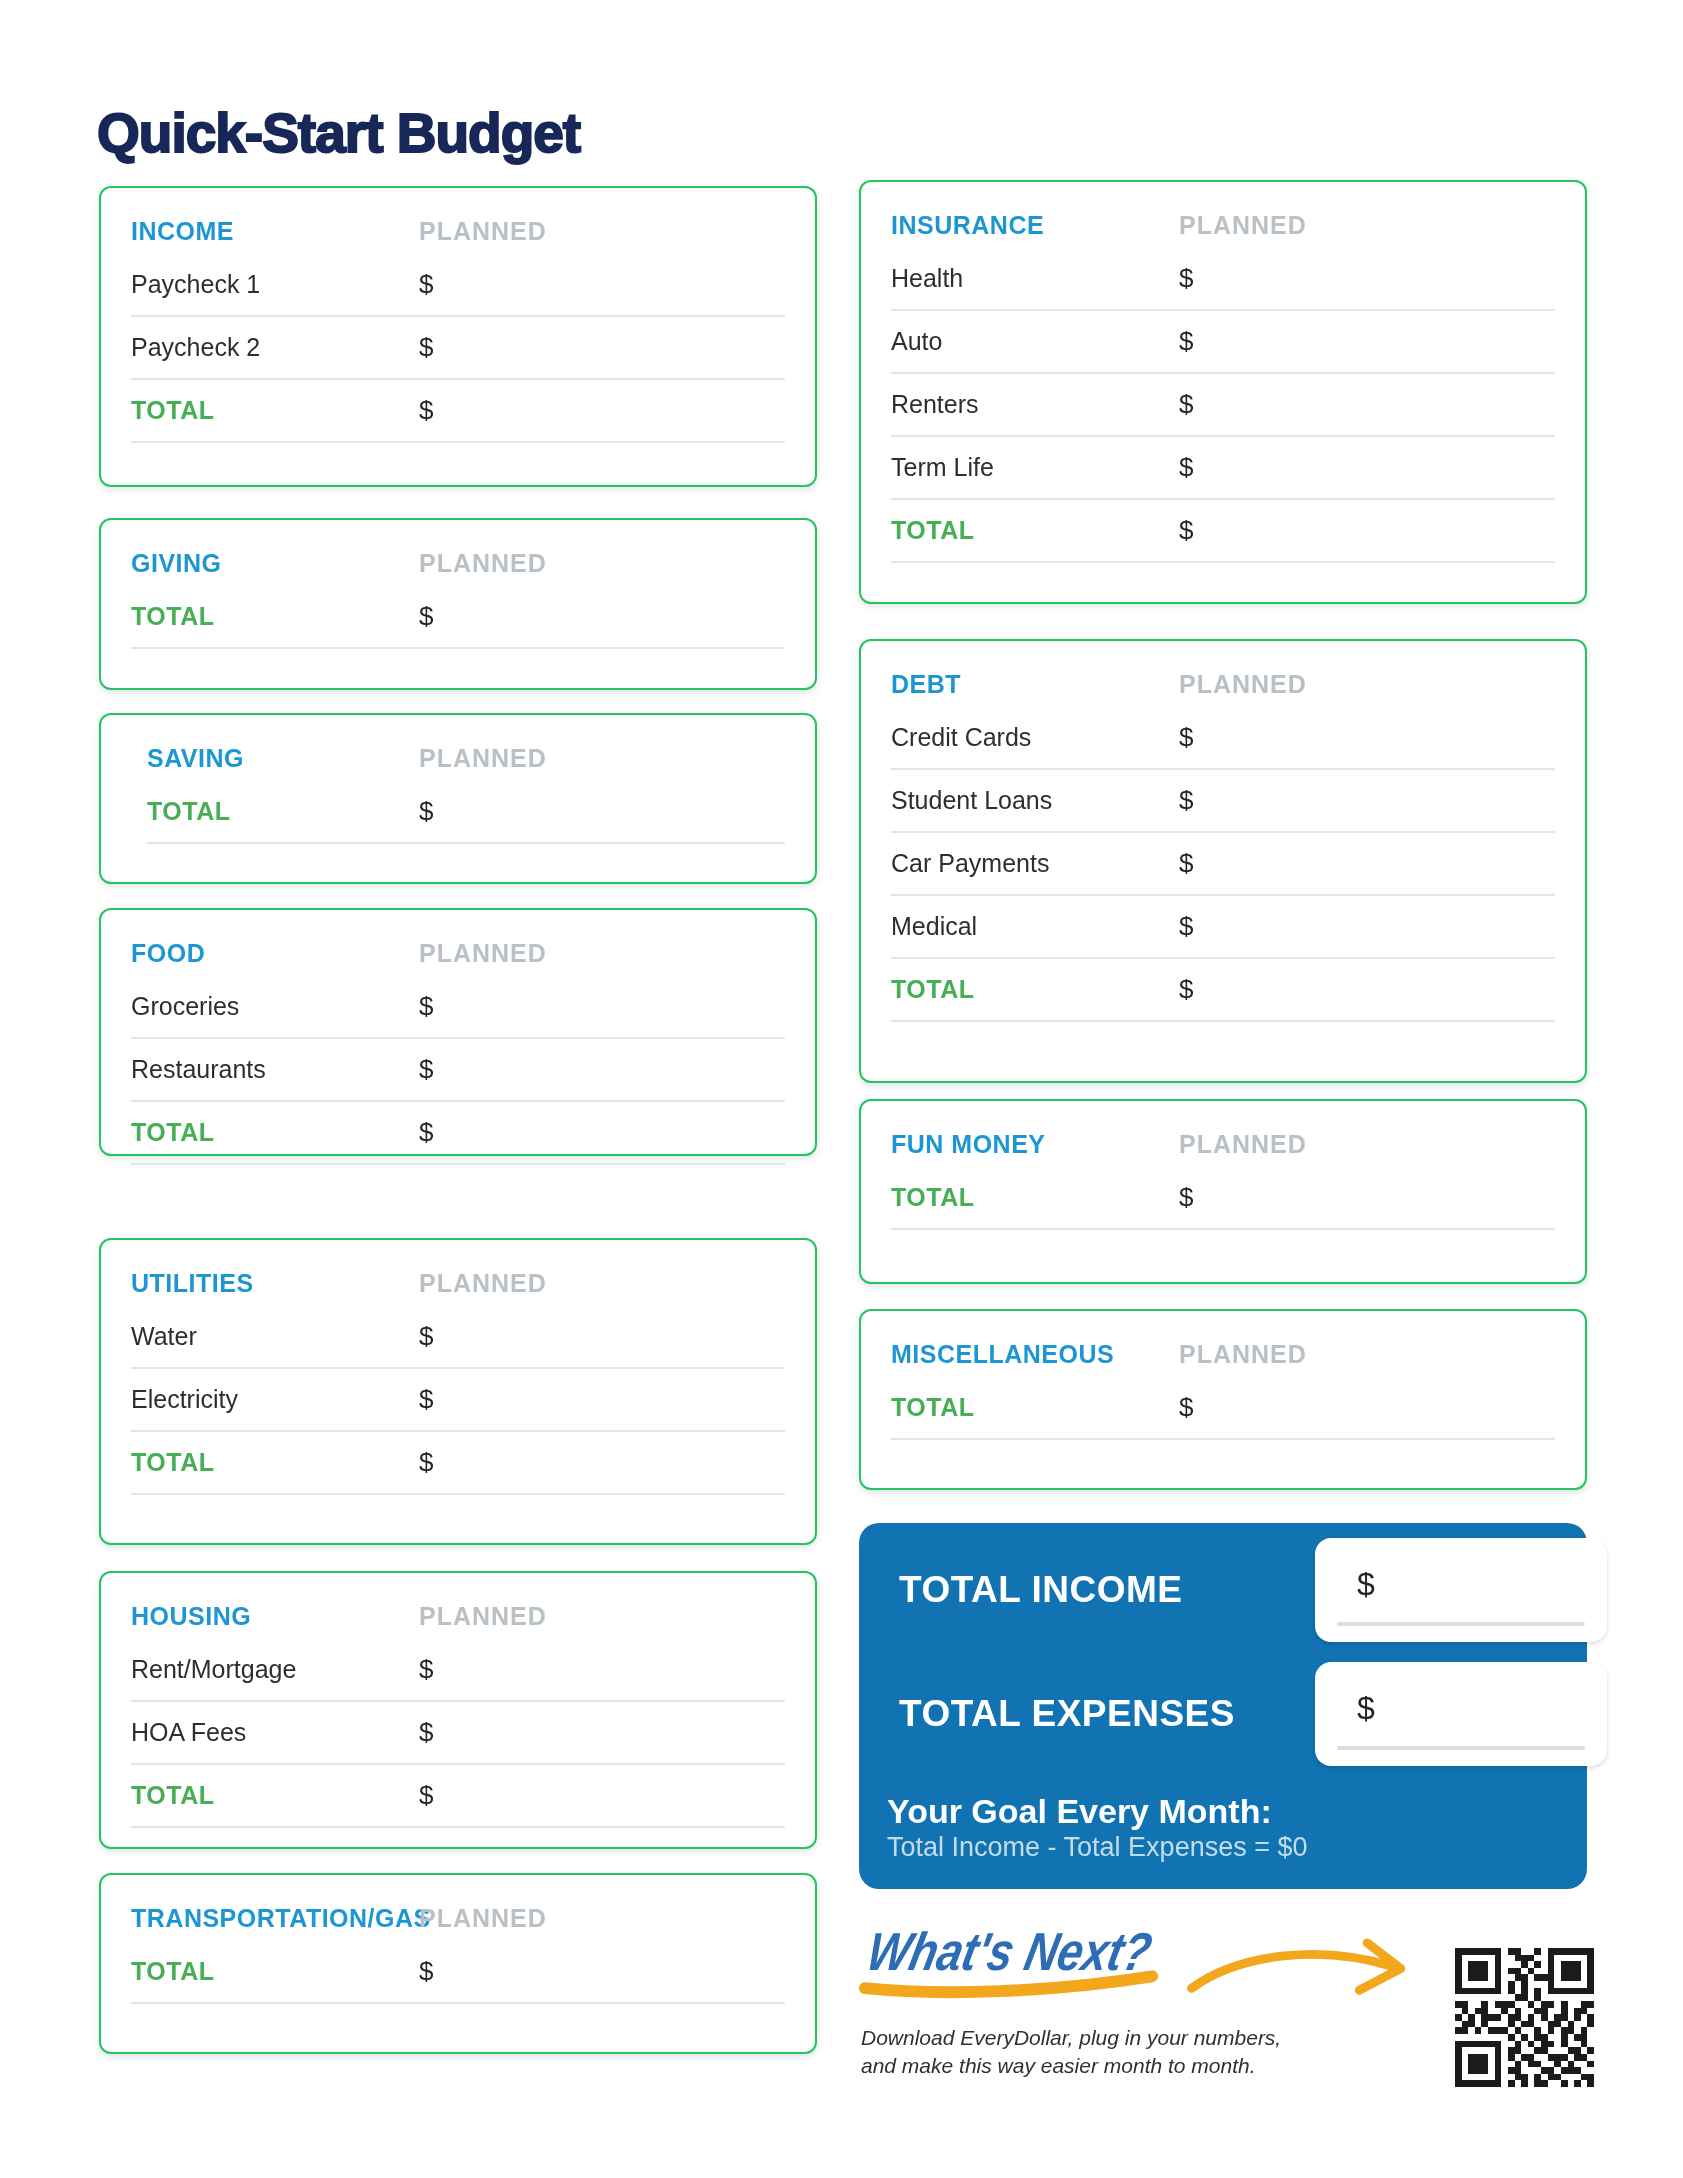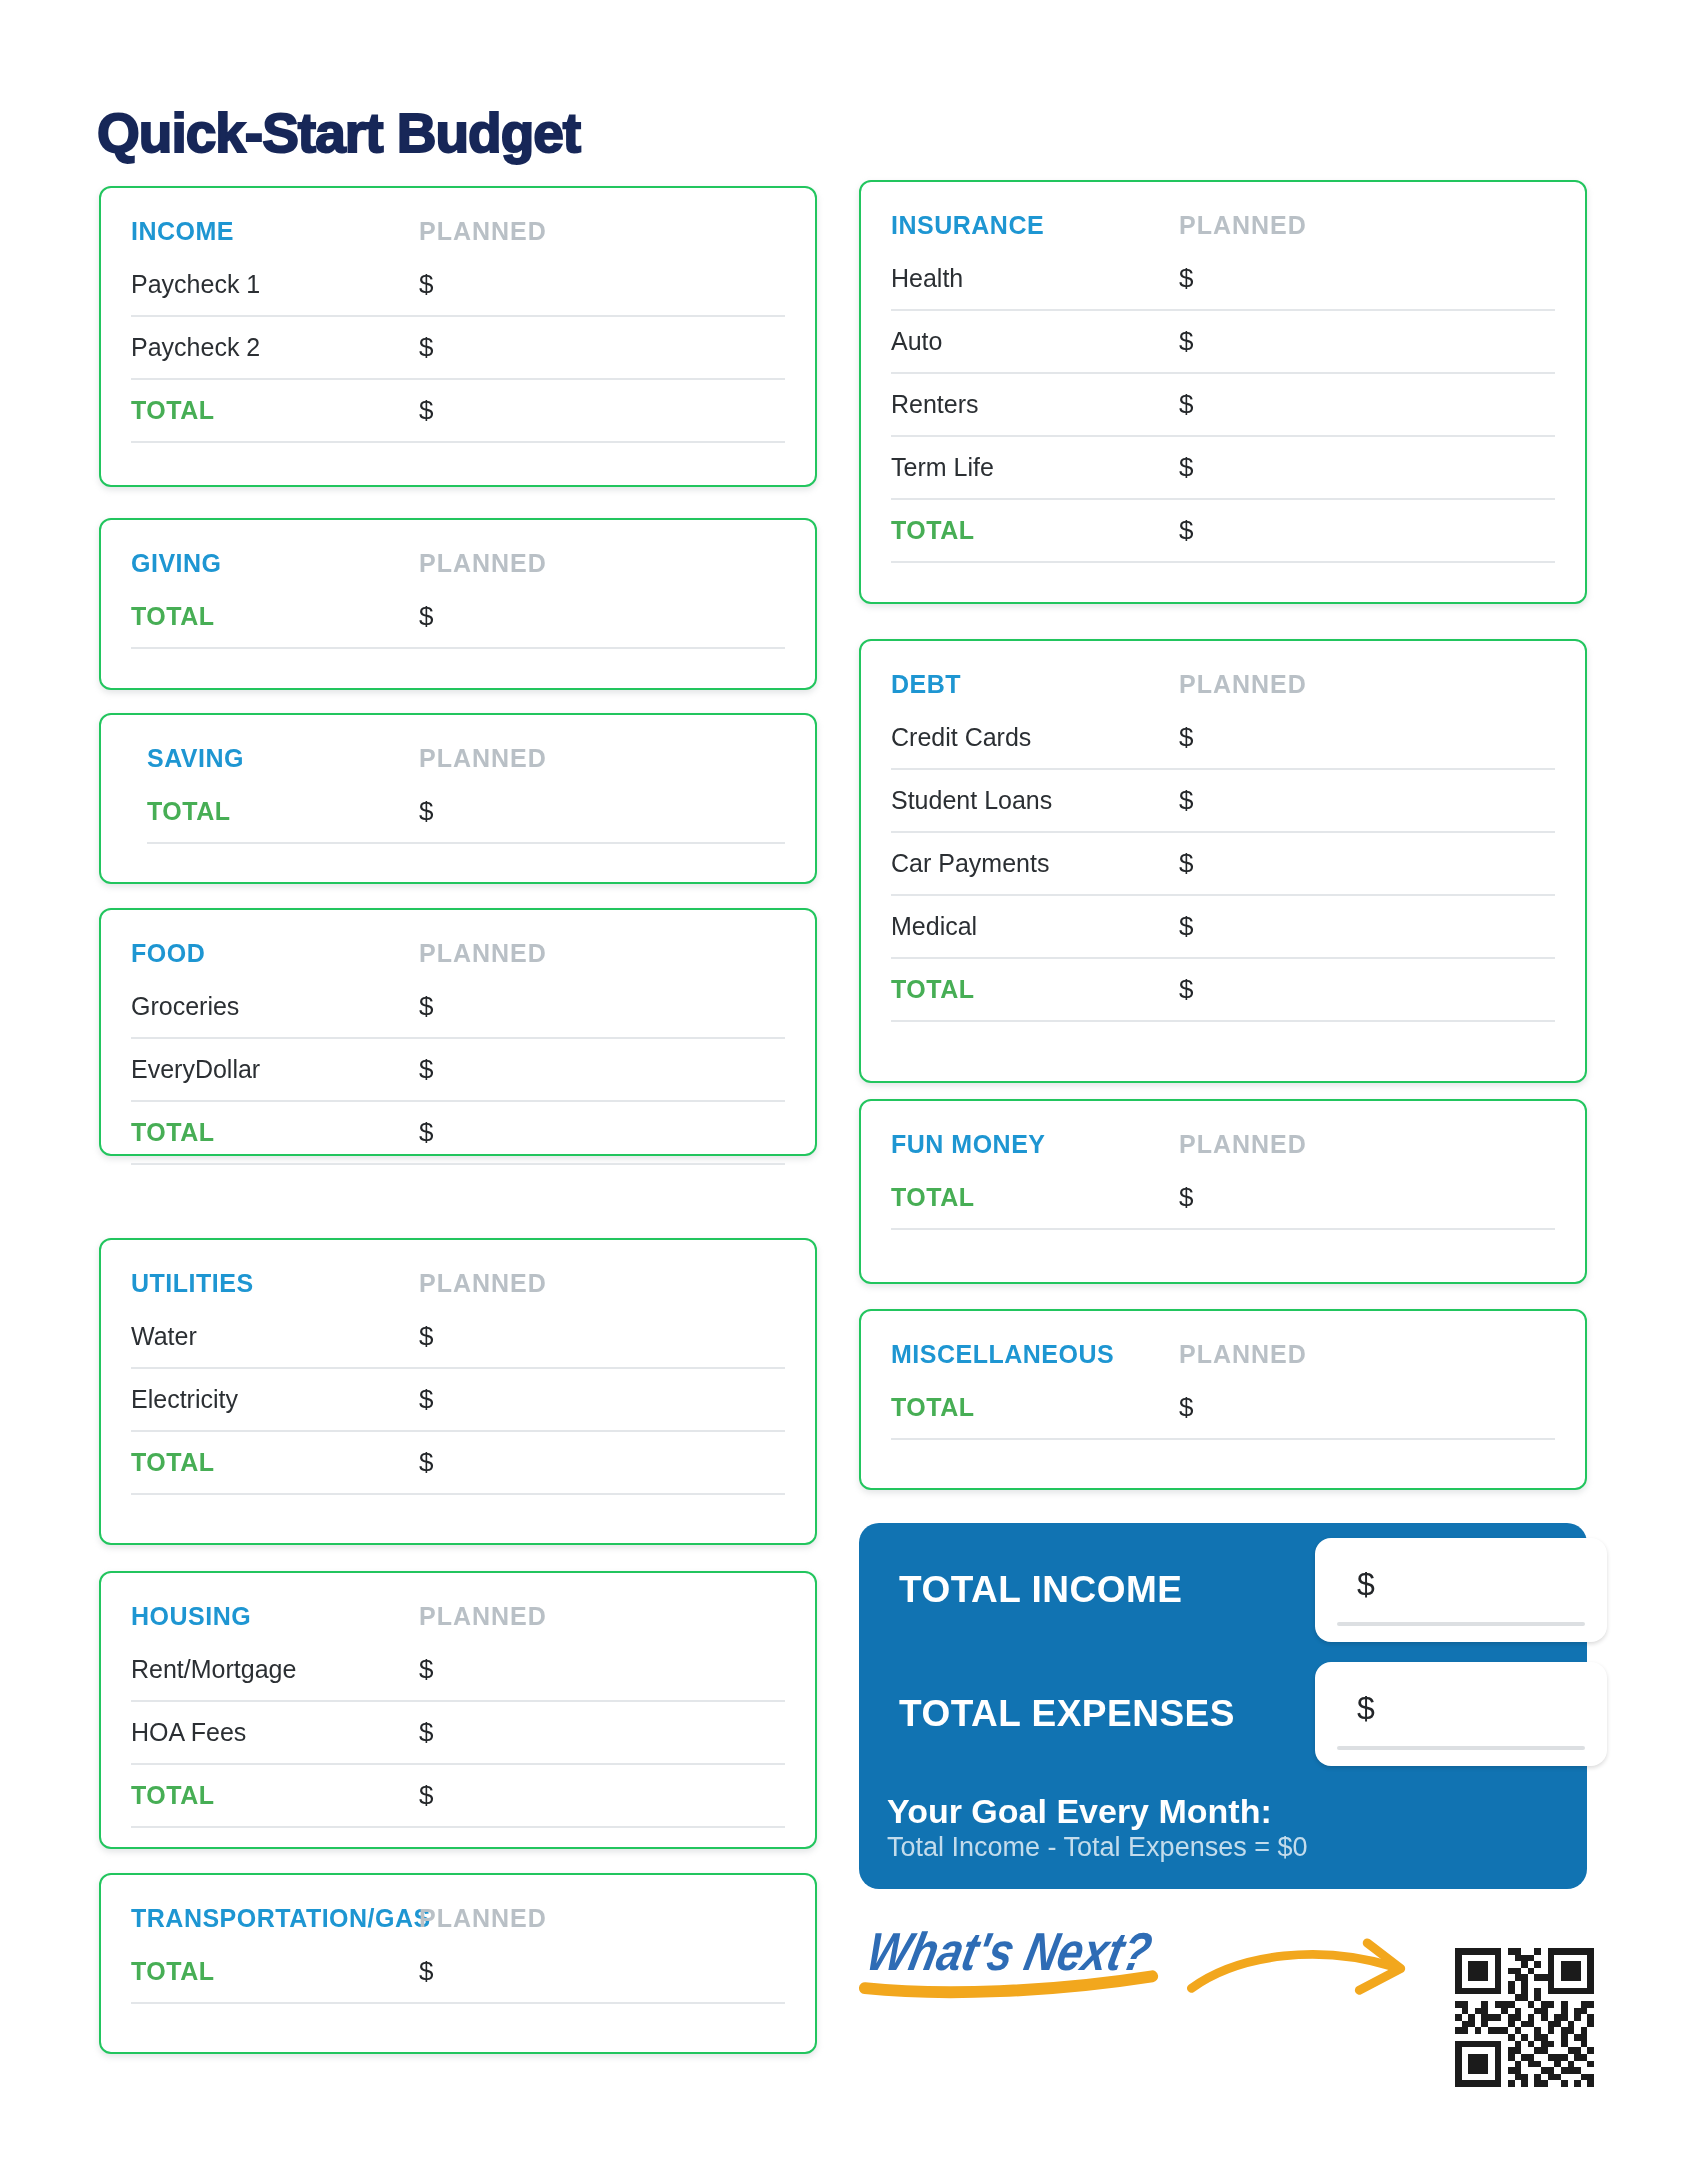--- a/index.html
+++ b/index.html
@@ -95,21 +95,21 @@
   <section class="card" style="left:99px;top:908px;width:718px;height:248px">
     <div class="card-head">
       <span class="cat">FOOD</span>
       <span class="planned">PLANNED</span>
     </div>
     <div class="row">
       <span class="item">Groceries</span>
       <span class="val">$</span>
     </div>
     <div class="row">
-      <span class="item">EveryDollar</span>
+      <span class="item">Restaurants</span>
       <span class="val">$</span>
     </div>
     <div class="row">
       <span class="total">TOTAL</span>
       <span class="val">$</span>
     </div>
   </section>
 
   <section class="card" style="left:99px;top:1238px;width:718px;height:307px">
     <div class="card-head">
@@ -495,15 +495,19 @@
       <rect x="6" y="20" width="1" height="1"></rect>
       <rect x="8" y="20" width="1" height="1"></rect>
       <rect x="10" y="20" width="1" height="1"></rect>
       <rect x="12" y="20" width="1" height="1"></rect>
       <rect x="13" y="20" width="1" height="1"></rect>
       <rect x="16" y="20" width="1" height="1"></rect>
       <rect x="18" y="20" width="1" height="1"></rect>
       <rect x="20" y="20" width="1" height="1"></rect>
     </svg>
 
+  <div class="caption">
+    <div>Download EveryDollar, plug in your numbers,</div>
+    <div>and make this way easier month to month.</div>
+  </div>
 
 </div>
 
 
 </body></html>

